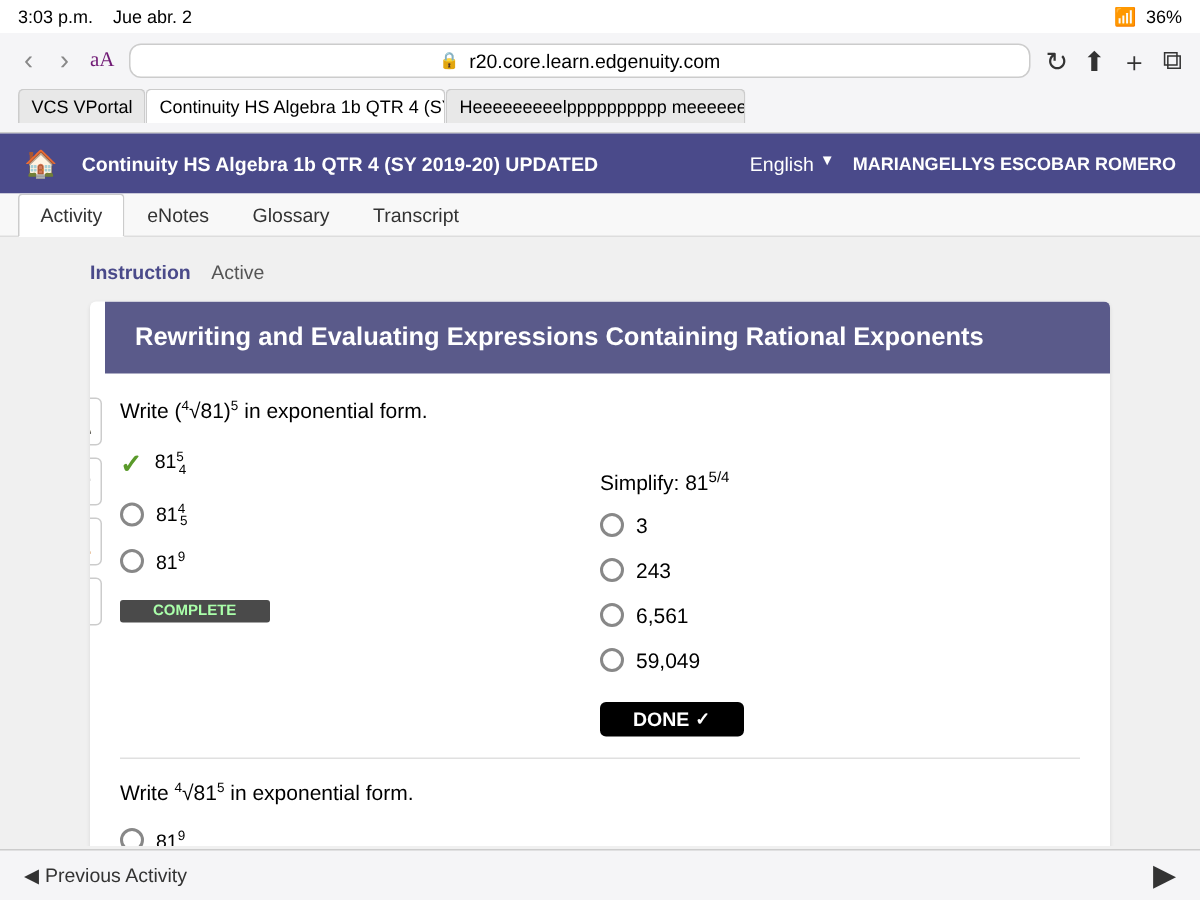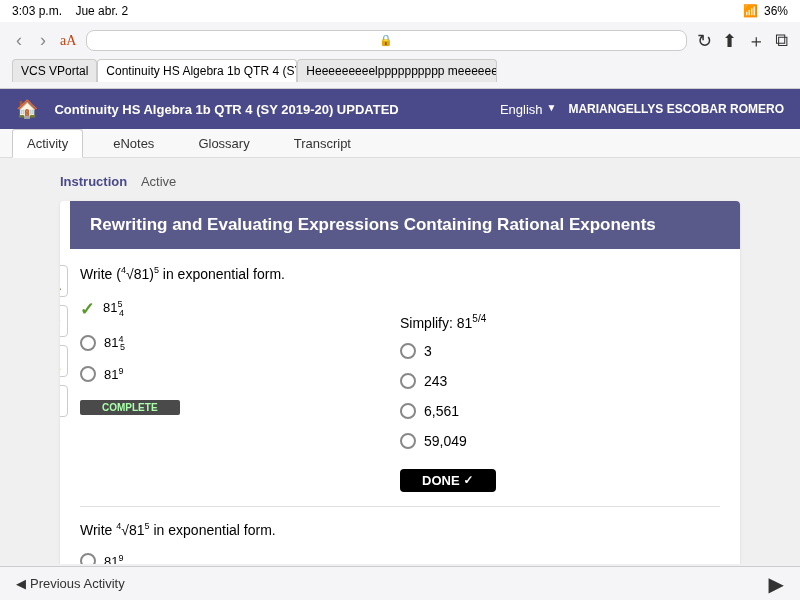--- a/index.html
+++ b/index.html
@@ -6,40 +6,40 @@
     body { font-family: -apple-system, BlinkMacSystemFont, 'Segoe UI', sans-serif; background: #f0f0f0; width: 800px; height: 600px; overflow: hidden; font-size: 14px; }
 
     
     .status-bar { background: #fff; display: flex; justify-content: space-between; align-items: center; padding: 4px 12px; font-size: 12px; height: 22px; }
     .status-right { display: flex; align-items: center; gap: 6px; }
 
     
     .browser-chrome { background: #f5f5f7; border-bottom: 1px solid #ccc; padding: 6px 12px; }
     .nav-bar { display: flex; align-items: center; gap: 10px; margin-bottom: 6px; }
     .nav-btn { background: none; border: none; font-size: 18px; color: #888; cursor: pointer; padding: 2px 4px; }
-    .reader-btn { font-size: 14px; color: #c2410c; background: none; border: none; cursor: pointer; font-family: serif; }
+    .reader-btn { font-size: 14px; color: #701a75; background: none; border: none; cursor: pointer; font-family: serif; }
     .address-bar { flex: 1; background: #fff; border: 1px solid #ccc; border-radius: 8px; padding: 3px 10px; font-size: 13px; text-align: center; display: flex; align-items: center; justify-content: center; gap: 6px; }
     .lock-icon { color: #555; font-size: 11px; }
     .refresh-btn, .share-btn, .add-btn, .tabs-btn { background: none; border: none; font-size: 18px; color: #333; cursor: pointer; }
 
     
     .browser-tabs { display: flex; align-items: center; gap: 0; font-size: 12px; overflow: hidden; }
     .tab { padding: 4px 8px; background: #e8e8e8; border-radius: 4px 4px 0 0; border: 1px solid #ccc; border-bottom: none; white-space: nowrap; overflow: hidden; text-overflow: ellipsis; max-width: 200px; cursor: pointer; display: flex; align-items: center; gap: 4px; }
     .tab.active { background: #fff; }
 
     
     .app-header { background: #4a4a8a; color: white; display: flex; align-items: center; padding: 0 16px; height: 40px; }
     .home-icon { font-size: 18px; margin-right: 16px; cursor: pointer; }
     .course-title { font-size: 13px; font-weight: 600; flex: 1; }
     .lang-selector { display: flex; gap: 4px; font-size: 13px; cursor: pointer; margin-right: 12px; }
     .chevron-down { font-size: 10px; }
     .user-name { font-size: 12px; font-weight: 600; }
 
     
-    .sub-nav { background: #f8f8f8; border-bottom: 1px solid #ddd; display: flex; gap: 16px; padding: 0 12px; }
+    .sub-nav { background: #f8f8f8; border-bottom: 1px solid #ddd; display: flex; gap: 1px; padding: 0 12px; }
     .sub-nav-btn { padding: 6px 14px; font-size: 13px; border: none; background: none; cursor: pointer; color: #333; }
     .sub-nav-btn.active { background: #fff; border: 1px solid #ccc; border-bottom: 1px solid #fff; border-radius: 3px 3px 0 0; margin-bottom: -1px; }
 
     
     .main-content { background: #f0f0f0; padding: 16px 60px; height: calc(600px - 22px - 64px - 40px - 34px - 34px); overflow-y: auto; }
 
     .lesson-title { font-size: 22px; font-weight: bold; color: #222; margin-bottom: 2px; }
     .lesson-meta { font-size: 13px; color: #555; margin-bottom: 12px; }
     .lesson-meta .instruction { color: #4a4a8a; font-weight: 600; }
 
@@ -92,20 +92,21 @@
   </span>
 </div>
 
 <div class="browser-chrome">
   <div class="nav-bar">
     <button class="nav-btn">‹</button>
     <button class="nav-btn">›</button>
     <button class="reader-btn">aA</button>
     <div class="address-bar">
       <span class="lock-icon">🔒</span>
+      <span>r20.core.learn.edgenuity.com</span>
     </div>
     <button class="refresh-btn">↻</button>
     <button class="share-btn">⬆</button>
     <button class="add-btn">＋</button>
     <button class="tabs-btn">⧉</button>
   </div>
   <div class="browser-tabs">
     <div class="tab">
       <span>VCS VPortal</span>
     </div>

